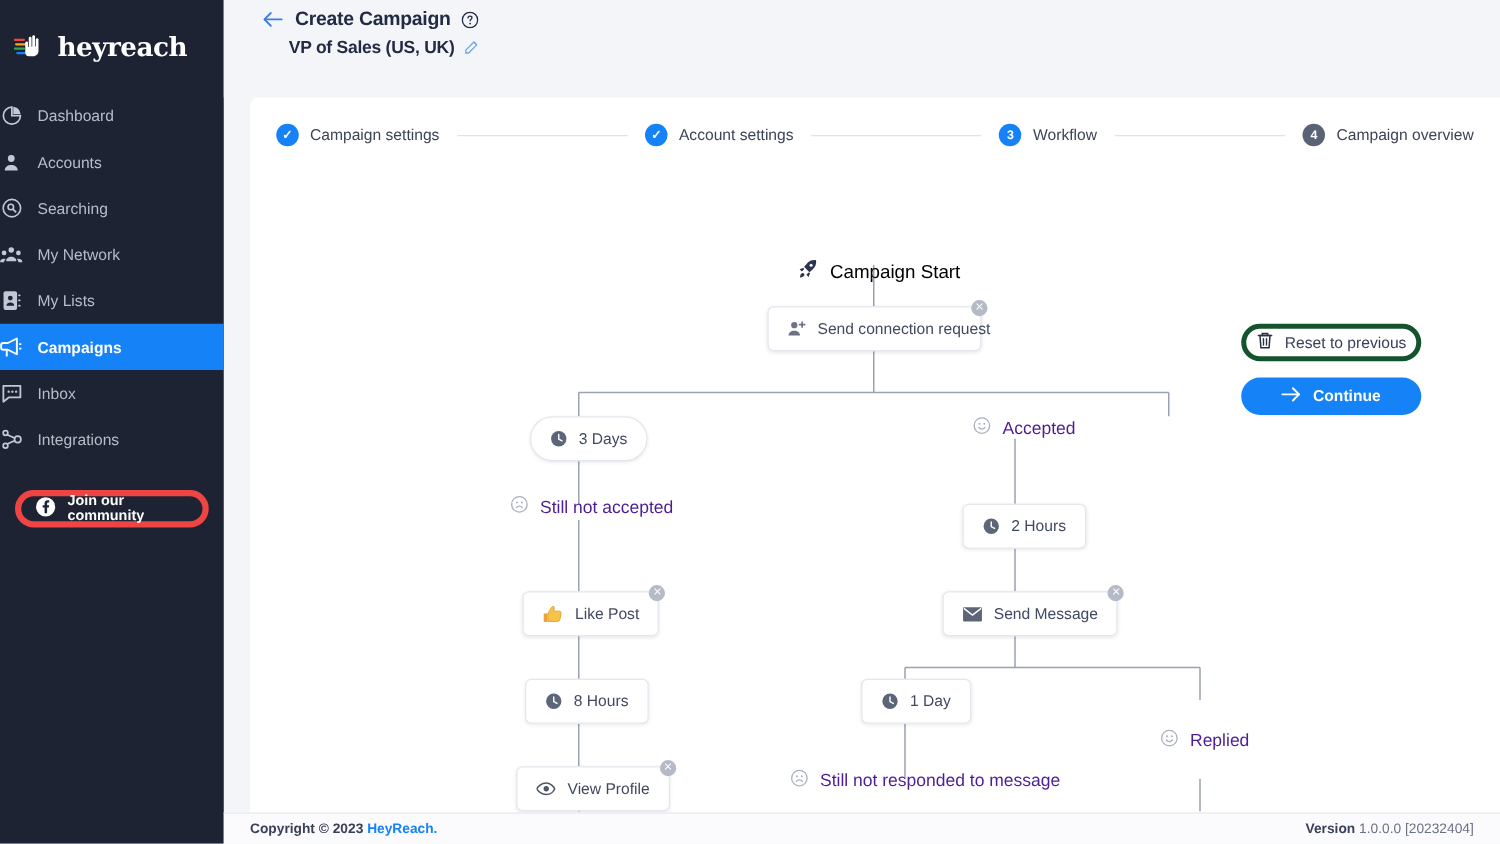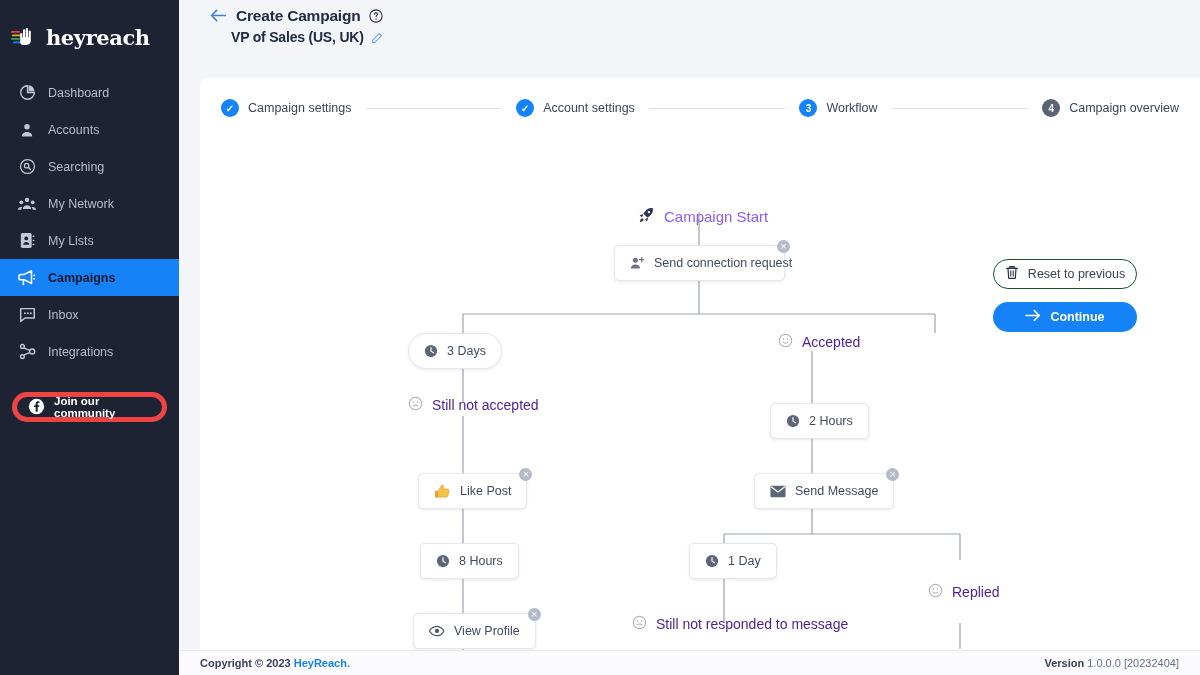--- a/index.html
+++ b/index.html
@@ -23,26 +23,26 @@
     padding: 16px 0 0 11px; height: 58px;
   }
   .logo-mark { position: relative; width: 28px; height: 24px; flex: 0 0 auto; }
   .logo-text {
     color: #fff; font-size: 21px; font-weight: 700;
     letter-spacing: -0.4px; font-family: "DejaVu Serif", serif;
   }
   .nav { margin-top: 16px; display: flex; flex-direction: column; }
   .nav-item {
     display: flex; align-items: center; gap: 12px;
-    height: 37px; padding-left: 18px; cursor: pointer;
+    height: 37px; cursor: pointer;
     color: #b7bcc8; font-size: 12.5px;
   }
   .nav-item .ic { width: 18px; height: 18px; display: flex; align-items: center; justify-content: center; flex: 0 0 18px; }
   .nav-item .ic svg { display: block; }
-  .nav-item.active { background: #1583f7; color: #0f172a; font-weight: 700; }
+  .nav-item.active { background: #1583f7; color: #ffffff; font-weight: 700; }
   .nav-item.active .ic svg { fill: #fff; stroke: #fff; }
   .community {
     margin: 22px auto 0 auto; width: 155px; height: 30px;
     border: 5px solid #ef4444; border-radius: 16px;
     display: flex; align-items: center; gap: 9px; padding-left: 11px;
     color: #fff; font-size: 11.5px; font-weight: 700; cursor: pointer;
   }
 
   
   .header { position: absolute; left: 179px; top: 0; width: 1021px; height: 78px; background: #f4f5f8; }
@@ -94,27 +94,27 @@
     background: #b4bac6; color: #fff; font-size: 9px; line-height: 13px;
     text-align: center; cursor: pointer; font-family: "DejaVu Sans", sans-serif;
     top: -6px; right: -6px;
   }
   .cond {
     position: absolute; display: flex; align-items: center; gap: 9px;
     font-size: 14px; color: #4c1d95; white-space: nowrap; cursor: pointer;
   }
   .start-node {
     position: absolute; display: flex; align-items: center; gap: 9px;
-    font-size: 15px; color: #8b5cf6; white-space: nowrap;
+    font-size: 15px; color: #000000; white-space: nowrap;
   }
 
   
   .reset-btn {
     position: absolute; left: 793px; top: 133px; width: 144px; height: 30px;
-    background: #fff; border: 1px solid #14532d; border-radius: 16px;
+    background: #fff; border: 4px solid #14532d; border-radius: 16px;
     display: flex; align-items: center; justify-content: center; gap: 9px;
     font-size: 12.5px; color: #39415a; cursor: pointer;
     font-family: "Liberation Sans", sans-serif;
   }
   .continue-btn {
     position: absolute; left: 793px; top: 176px; width: 144px; height: 30px;
     background: #1583f7; border: none; border-radius: 16px;
     display: flex; align-items: center; justify-content: center; gap: 9px;
     font-size: 12.5px; color: #fff; font-weight: 700; cursor: pointer;
     font-family: "Liberation Sans", sans-serif;
@@ -358,21 +358,21 @@
           <svg width="15" height="14" viewBox="0 0 18 16">
               <circle cx="6.5" cy="4.6" r="3" fill="#6b7385"></circle>
               <path d="M1 14.5c0-3 2.4-4.6 5.5-4.6s5.5 1.6 5.5 4.6z" fill="#6b7385"></path>
               <path d="M14 1.5v5M11.5 4h5" stroke="#6b7385" stroke-width="1.6" stroke-linecap="round"></path>
             </svg>
         </span>
         <span>Send connection request</span>
         <span class="xbtn">×</span>
       </div>
 
-      <div class="fnode" style="left:208px; top:207px;border-radius:18px;">
+      <div class="fnode" style="left:224px; top:207px;border-radius:18px;">
         <span class="nic">
           <svg width="14" height="14" viewBox="0 0 16 16">
               <circle cx="8" cy="8" r="7" fill="#5d6679"></circle>
               <path d="M8 4v4.3l3 1.7" stroke="#ffffff" stroke-width="1.3" fill="none" stroke-linecap="round"></path>
             </svg>
         </span>
         <span>3 Days</span>
       </div>
 
       <div class="cond" style="left:578px; top:207px;">

